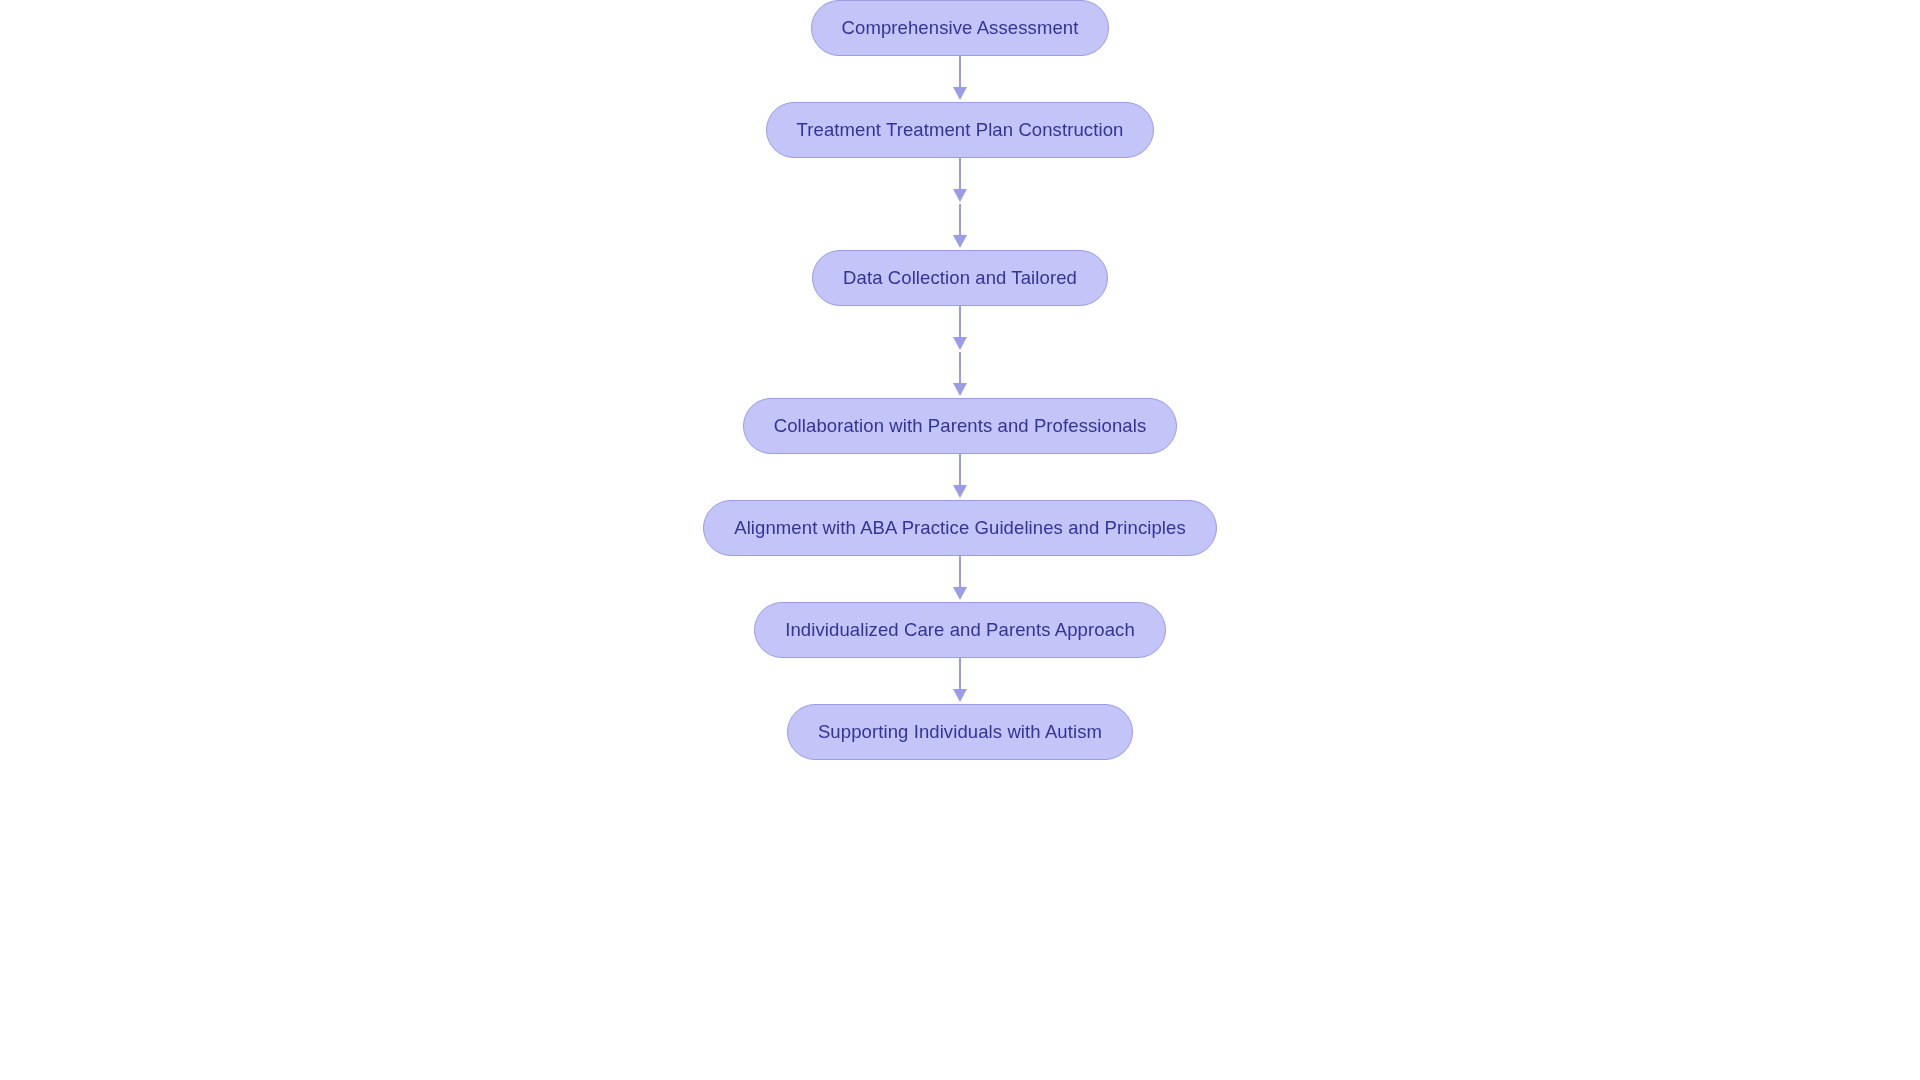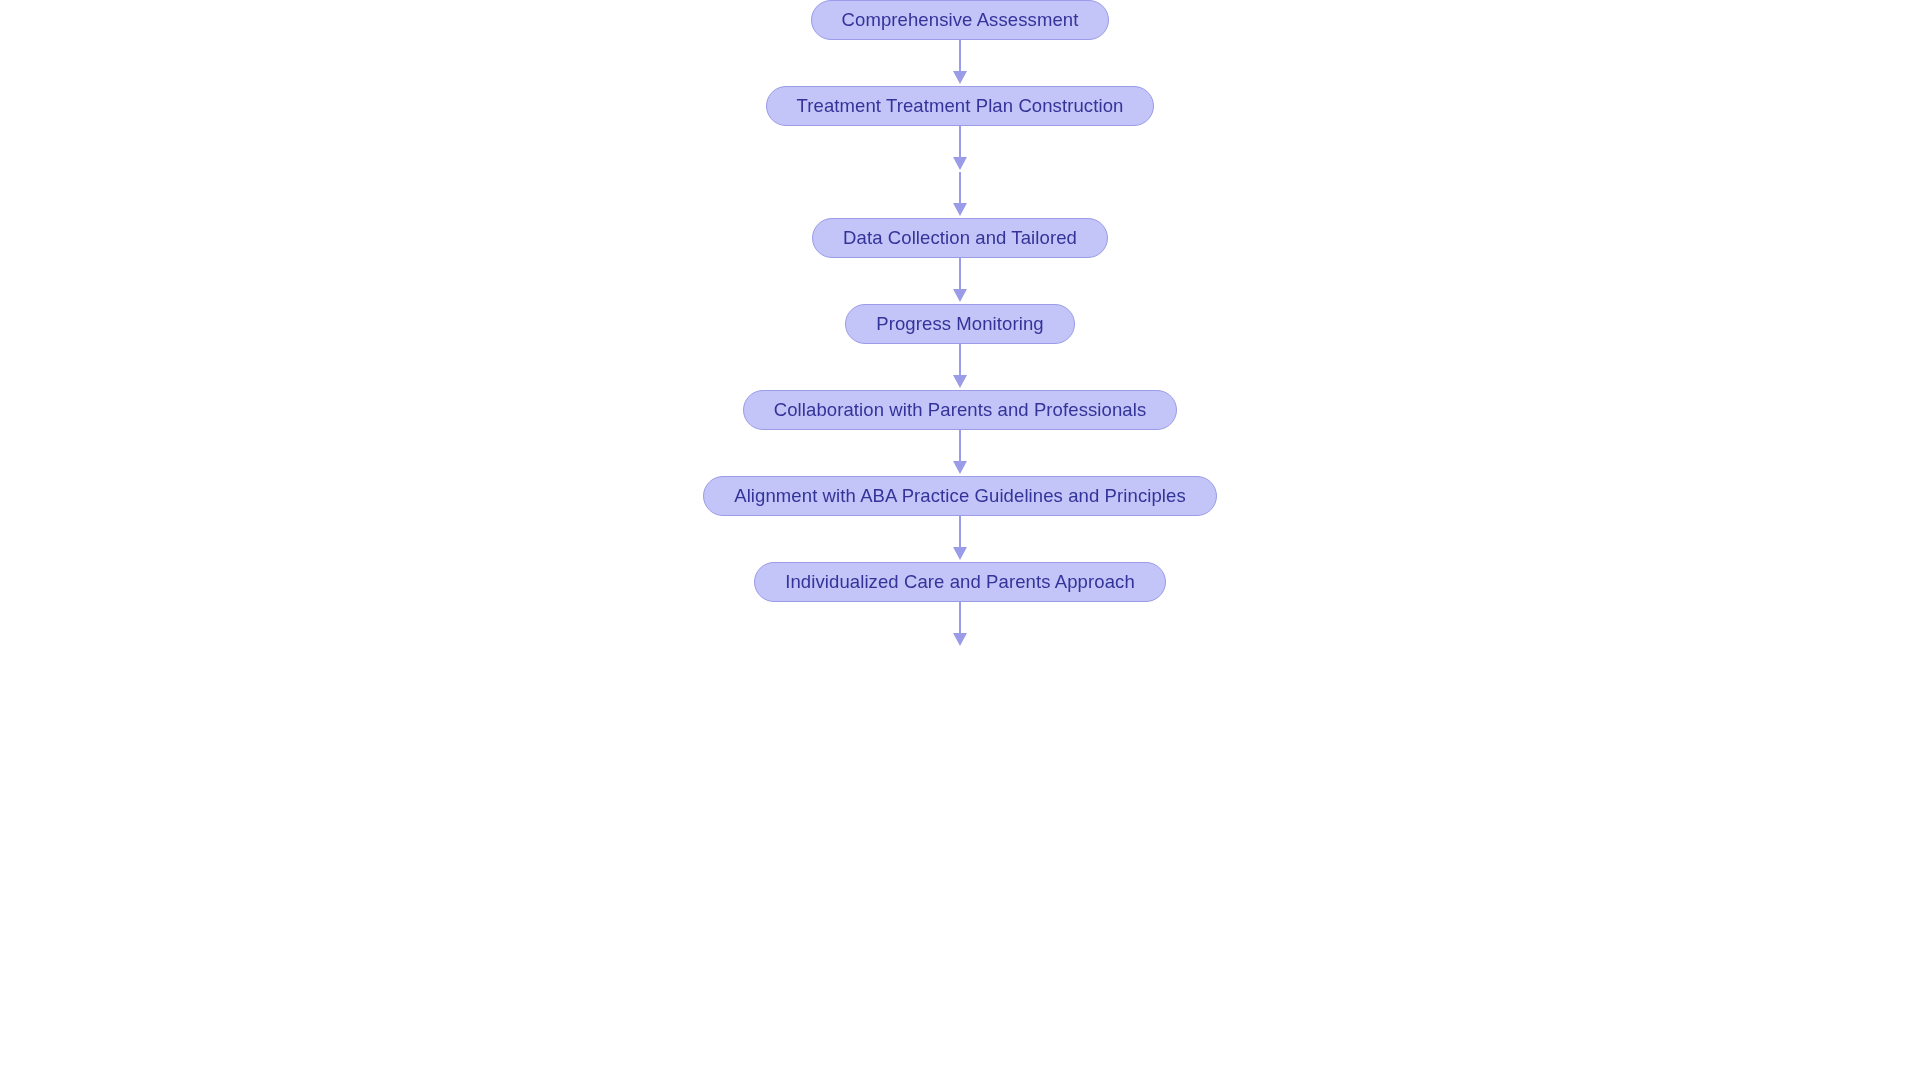--- a/index.html
+++ b/index.html
@@ -27,21 +27,21 @@
     top: 0;
     width: 1920px;
     height: 1080px;
     display: flex;
     flex-direction: column;
     align-items: center;
   }
 
   .node {
     box-sizing: border-box;
-    height: 40px;
+    height: 56px;
     border-radius: 28px;
     background: #c3c4f7;
     border: 1px solid #9a9ce8;
     color: #33339a;
     display: flex;
     align-items: center;
     justify-content: center;
     padding: 0 30px;
     font-size: 18.5px;
     line-height: 1;
@@ -119,23 +119,20 @@
       <span class="node-label">Data Collection and Tailored</span>
     </div>
 
     <span class="connector">
       <svg viewBox="0 0 34 46" xmlns="http://www.w3.org/2000/svg" aria-hidden="true">
         <line class="conn-line" x1="17" y1="0" x2="17" y2="33"></line>
         <polygon class="conn-head" points="17,44 10,31 24,31"></polygon>
       </svg>
     </span>
 
-    <div class="node">
-      <span class="node-label">Progress Monitoring</span>
-    </div>
 
     <span class="connector">
       <svg viewBox="0 0 34 46" xmlns="http://www.w3.org/2000/svg" aria-hidden="true">
         <line class="conn-line" x1="17" y1="0" x2="17" y2="33"></line>
         <polygon class="conn-head" points="17,44 10,31 24,31"></polygon>
       </svg>
     </span>
 
     <div class="node">
       <span class="node-label">Collaboration with Parents and Professionals</span>
@@ -163,15 +160,18 @@
       <span class="node-label">Individualized Care and Parents Approach</span>
     </div>
 
     <span class="connector">
       <svg viewBox="0 0 34 46" xmlns="http://www.w3.org/2000/svg" aria-hidden="true">
         <line class="conn-line" x1="17" y1="0" x2="17" y2="33"></line>
         <polygon class="conn-head" points="17,44 10,31 24,31"></polygon>
       </svg>
     </span>
 
+    <div class="node">
+      <span class="node-label">Supporting Individuals with Autism</span>
+    </div>
 
   </div>
 </div>
 
 </body></html>

